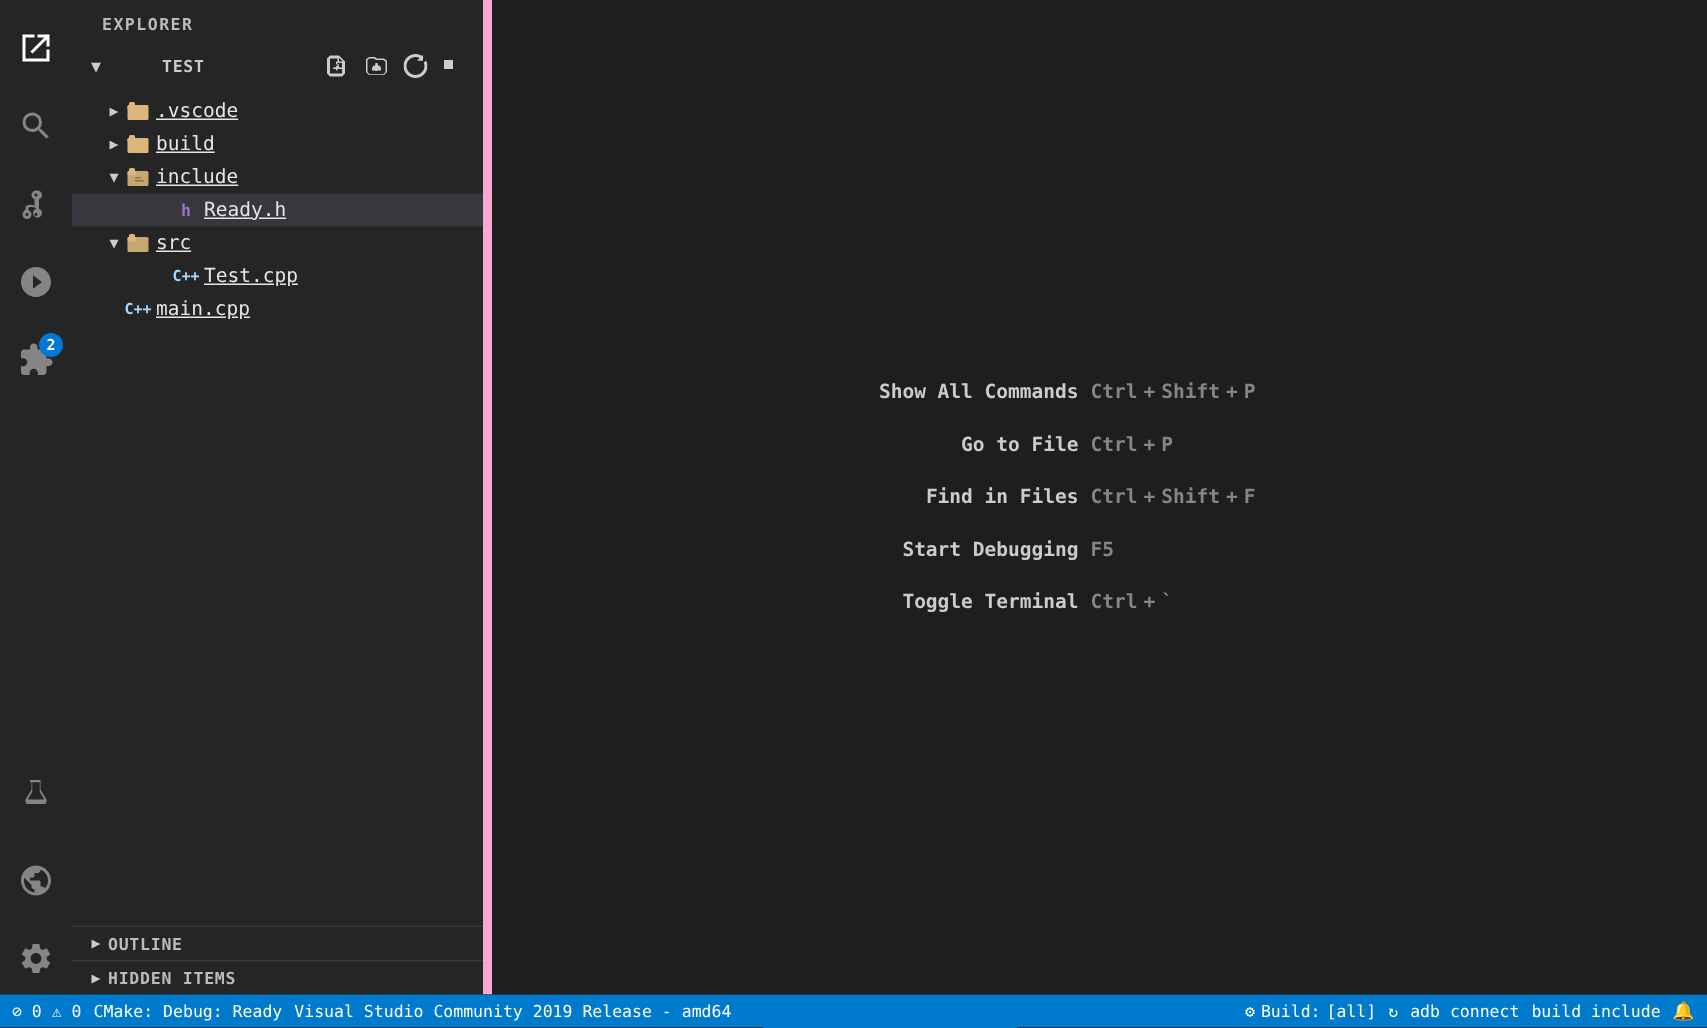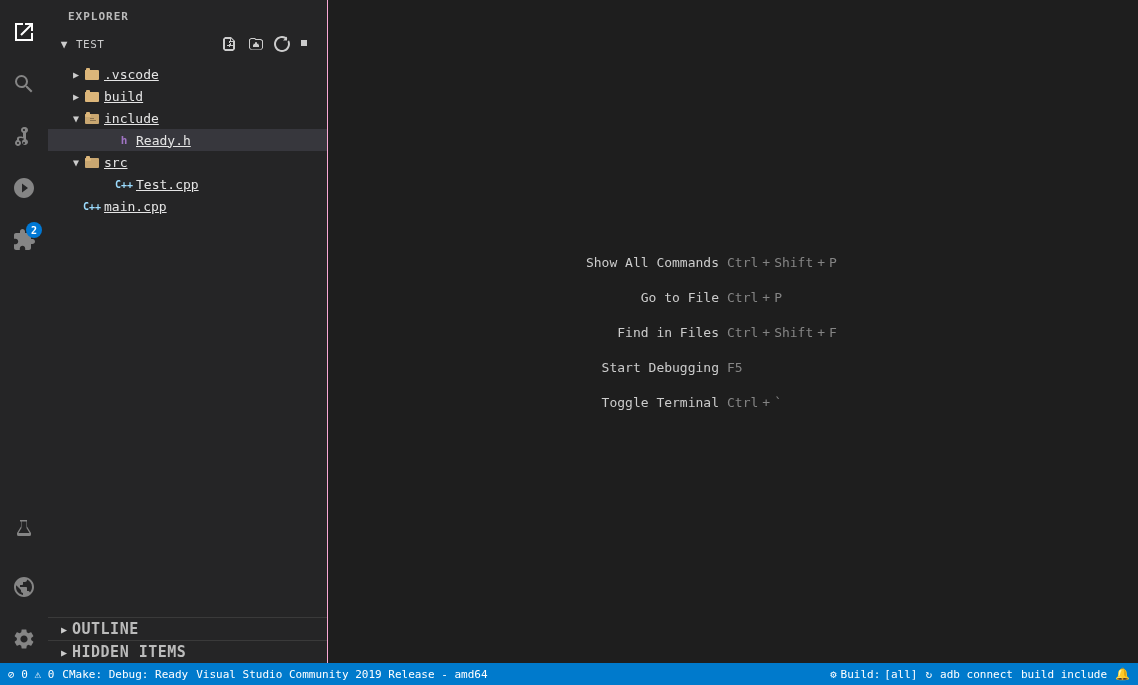--- a/index.html
+++ b/index.html
@@ -70,21 +70,21 @@
     }
 
     
     .sidebar {
       width: 280px;
       background: #252526;
       display: flex;
       flex-direction: column;
       flex-shrink: 0;
       overflow: hidden;
-      border-right: 1px solid #f9a8d4;
+      border-right: 6px solid #f9a8d4;
     }
 
     .sidebar-header {
       padding: 10px 20px 6px 20px;
       font-size: 11px;
       font-weight: 700;
       letter-spacing: 1px;
       color: #bbbbbb;
       text-transform: uppercase;
       flex-shrink: 0;
@@ -92,25 +92,26 @@
 
     .sidebar-toolbar {
       display: flex;
       align-items: center;
       padding: 4px 8px;
       gap: 4px;
     }
 
     .sidebar-toolbar-title {
       font-size: 11px;
-      font-weight: 400;
+      font-weight: 700;
       color: #cccccc;
       flex: 1;
       text-transform: uppercase;
       letter-spacing: 0.5px;
+      margin-left: 32px;
     }
 
     .toolbar-btn {
       width: 22px;
       height: 22px;
       display: flex;
       align-items: center;
       justify-content: center;
       color: #cccccc;
       cursor: pointer;
@@ -173,34 +174,35 @@
 
     .section-header {
       display: flex;
       align-items: center;
       height: 22px;
       padding: 0 8px;
       cursor: pointer;
     }
 
     .section-label {
-      font-size: 15px;
+      font-size: 11px;
       font-weight: 700;
       color: #bbbbbb;
       text-transform: uppercase;
       letter-spacing: 0.5px;
     }
 
     
     .main-area {
       flex: 1;
       background: #1e1e1e;
       display: flex;
       flex-direction: column;
       position: relative;
+      font-weight: bold;
     }
 
     
     .shortcuts-overlay {
       position: absolute;
       top: 50%;
       left: 50%;
       transform: translate(-50%, -50%);
       display: flex;
       flex-direction: column;

